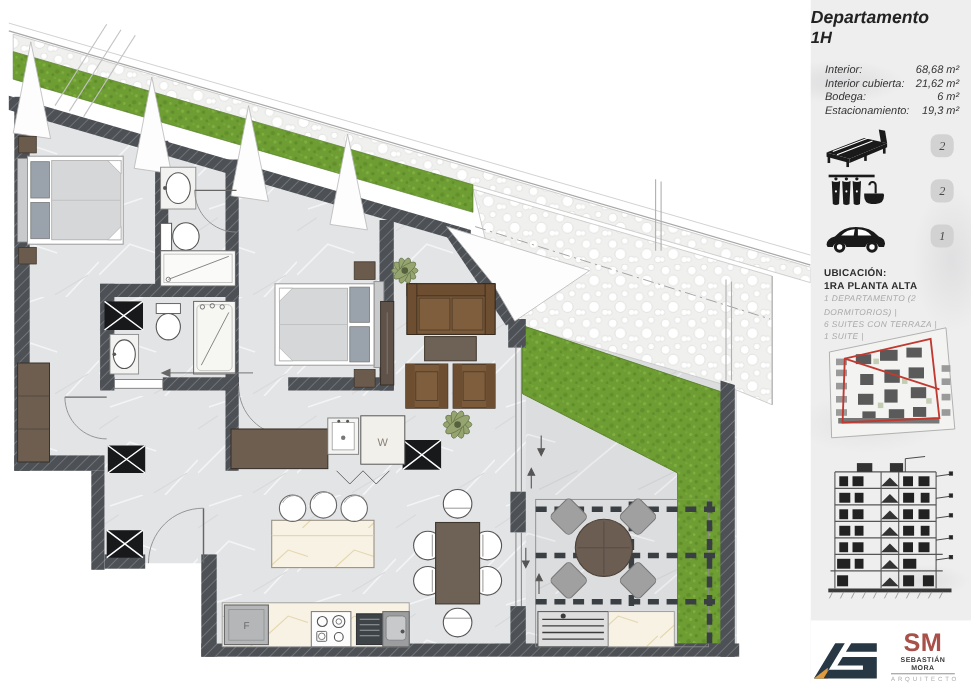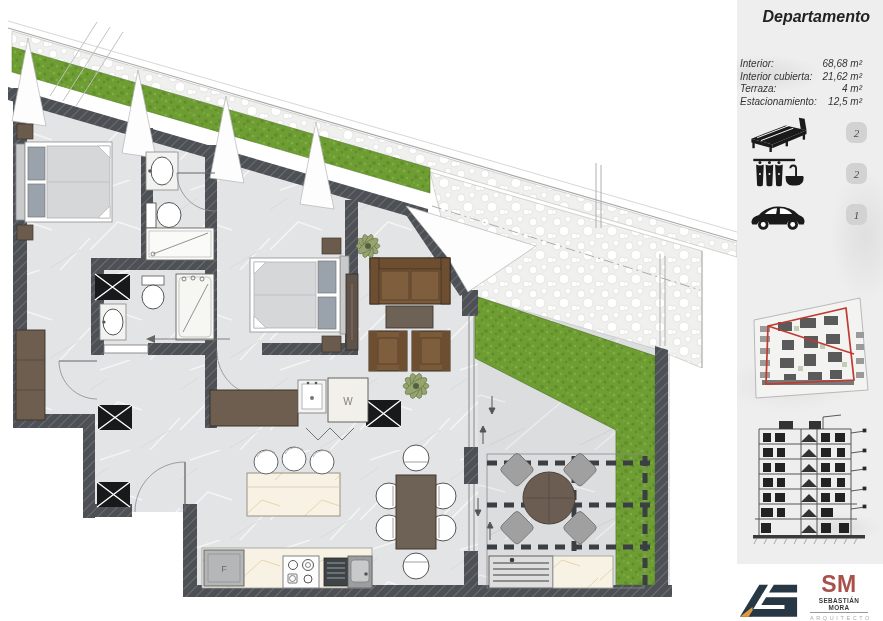--- a/index.html
+++ b/index.html
@@ -7,24 +7,24 @@
        font-family:"Liberation Sans",sans-serif;}
   .plan-wrap{position:absolute;left:0;top:0;width:737px;height:621px;}
   
   .sidebar{position:absolute;left:737px;top:0;width:146px;height:621px;
     background-color:#efeeee;
     background-image:
       radial-gradient(ellipse 90px 30px at 18% 12%, rgba(175,175,182,.28), transparent 65%),
       radial-gradient(ellipse 60px 110px at 88% 38%, rgba(168,168,176,.22), transparent 60%),
       radial-gradient(ellipse 110px 45px at 35% 62%, rgba(185,185,192,.22), transparent 60%),
       radial-gradient(ellipse 70px 25px at 70% 85%, rgba(178,178,185,.25), transparent 60%);}
-  .sb-title{position:absolute;top:8px;left:0;width:133px;text-align:right;
+  .sb-title{position:absolute;top:8px;left:0;width:133px;text-align:left;
     font-weight:bold;font-style:italic;color:#222;font-size:16px;line-height:1.15;}
   .sb-title .t2{font-size:15px;}
-  .sb-info{position:absolute;top:58px;left:3px;width:122px;font-size:10px;
+  .sb-info{position:absolute;top:58px;left:13px;width:122px;font-size:10px;
     font-style:italic;color:#333;}
   .sb-info .row{display:flex;justify-content:space-between;line-height:1.25;}
   .sb-features{position:absolute;top:112px;left:10px;width:126px;}
   .feat-row{display:flex;align-items:center;justify-content:space-between;height:41px;}
   .feat-icon{width:62px;height:38px;}
   .feat-icon svg{width:100%;height:100%;}
   .badge{width:21px;height:21px;border-radius:7px;background:#d2d2d2;color:#4a4a4a;
     font-family:"Liberation Serif",serif;font-style:italic;font-size:11px;
     display:flex;align-items:center;justify-content:center;margin-right:6px;}
   .sb-ubi{position:absolute;top:242px;left:12px;width:128px;}
@@ -378,38 +378,39 @@
       <path d="M493,563 h56 M493,569 h56 M493,575 h56 M493,581 h56" stroke="#3c3c3c" stroke-width="1.2"></path>
       <circle cx="512" cy="560" r="2.3" fill="#3c3c3c"></circle>
       <rect x="553" y="556" width="60" height="32" fill="url(#cream)" stroke="#999" stroke-width=".8"></rect>
     </g>
   </svg>
   </div>
 
   <div class="sidebar">
     <div class="sb-title">
       <div>Departamento</div>
+      <div class="t2">1H</div>
     </div>
 
     <div class="sb-info">
       <div class="row">
         <span>Interior:</span>
           <span>68,68 m²</span>
       </div>
       <div class="row">
         <span>Interior cubierta:</span>
           <span>21,62 m²</span>
       </div>
       <div class="row">
-        <span>Terraza:</span>
-          <span>4 m²</span>
+        <span>Bodega:</span>
+          <span>6 m²</span>
       </div>
       <div class="row">
         <span>Estacionamiento:</span>
-          <span>12,5 m²</span>
+          <span>19,3 m²</span>
       </div>
     </div>
 
     <div class="sb-features">
       <div class="feat-row">
         <div class="feat-icon">
           <svg viewBox="0 0 64 40">
             <g fill="#1a1a1a">
               <polygon points="4,26 40,12 62,17 26,32"></polygon>
               <polygon points="4,26 4,30 26,36 26,32"></polygon>
@@ -454,20 +455,27 @@
             <circle cx="16.5" cy="30" r="5.5" fill="#1a1a1a"></circle>
               <circle cx="16.5" cy="30" r="2.6" fill="#fff"></circle>
             <circle cx="47.5" cy="30" r="5.5" fill="#1a1a1a"></circle>
               <circle cx="47.5" cy="30" r="2.6" fill="#fff"></circle>
           </svg>
         </div>
         <div class="badge">1</div>
       </div>
     </div>
 
+    <div class="sb-ubi">
+      <div class="h">UBICACIÓN:</div>
+      <div class="h">1RA PLANTA ALTA</div>
+      <div class="it">1 DEPARTAMENTO (2 DORMITORIOS) |</div>
+      <div class="it">6 SUITES CON TERRAZA  |</div>
+      <div class="it">1 SUITE |</div>
+    </div>
 
     <div class="sb-miniplan">
       <svg viewBox="0 0 124 120" width="124" height="120">
         <polygon points="6,28 112,6 120,98 8,106" fill="#f3f3f2" stroke="#a9a9a9" stroke-width=".8"></polygon>
         <g fill="#9a9a9a">
           <rect x="12" y="34" width="10" height="6"></rect>
             <rect x="12" y="44" width="10" height="6"></rect>
           <rect x="12" y="56" width="10" height="6"></rect>
             <rect x="12" y="68" width="10" height="6"></rect>
           <rect x="12" y="80" width="10" height="6"></rect>

